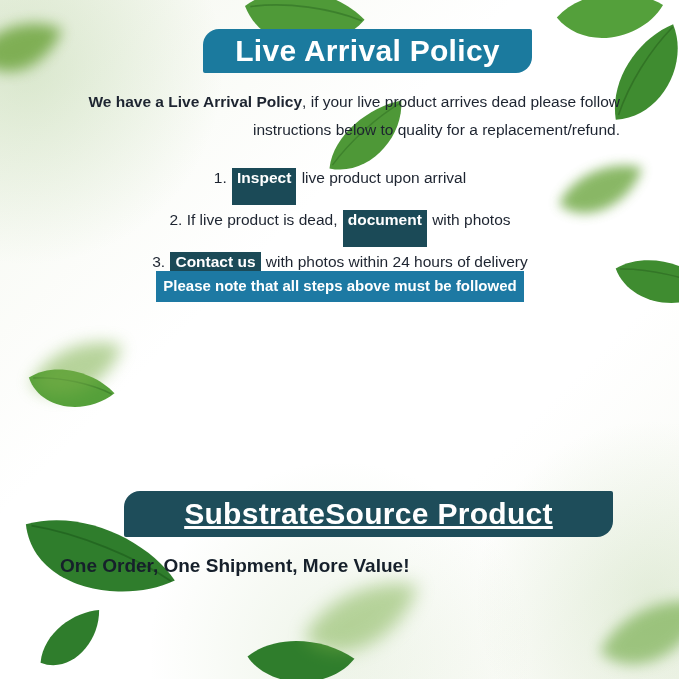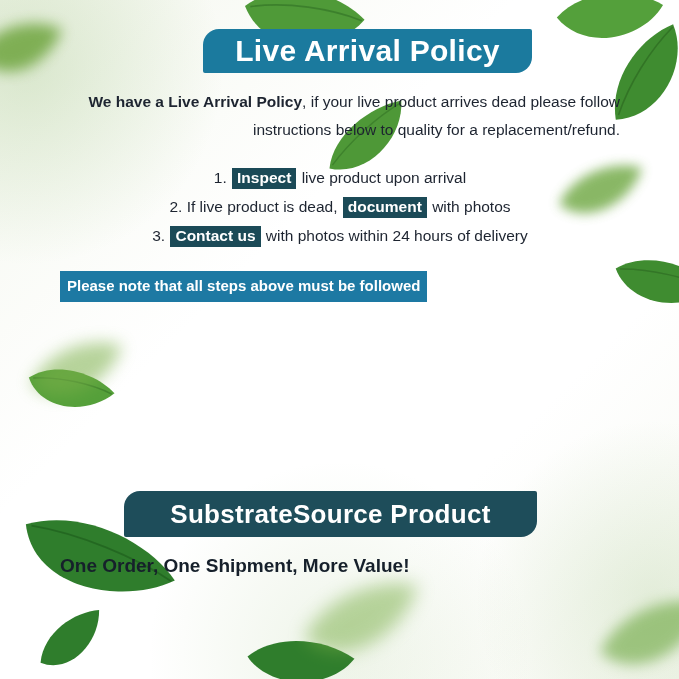--- a/index.html
+++ b/index.html
@@ -61,25 +61,26 @@
     width: 329px;
     height: 44px;
     background: #1b7a9e;
     border-radius: 16px 2px 16px 2px;
     font-size: 30px;
     margin-left: 27px;
   }
   .banner-bottom {
     left: 124px;
     top: 491px;
-    width: 413px;
+    width: 489px;
     height: 46px;
     background: #1e4d5a;
     border-radius: 16px 2px 16px 2px;
-    font-size: 26px;
+    font-size: 30px;
+    text-decoration: underline;
   }
 
   .intro {
     position: absolute;
     left: 60px;
     top: 88px;
     width: 560px;
     text-align: right;
     font-size: 15.5px;
     line-height: 28px;
@@ -96,30 +97,31 @@
     font-size: 15.5px;
     line-height: 29px;
     color: #1d2430;
   }
   .step-row { white-space: nowrap; }
   .chip-dark {
     display: inline-block;
     background: #1b4a57;
     color: #ffffff;
     font-weight: bold;
-    padding: 1px 5px 2px 5px;
+    padding: 1px 5px 18px 5px;
     margin: 0 1px;
     line-height: 18px;
   }
 
   .note {
     position: absolute;
     left: 60px;
     top: 271px;
     width: 560px;
+    text-align: center;
     font-size: 15px;
     line-height: 26px;
   }
   .note-line {
     display: inline-block;
     background: #1d79a3;
     color: #ffffff;
     font-weight: bold;
     padding: 2px 7px 3px 7px;
   }

